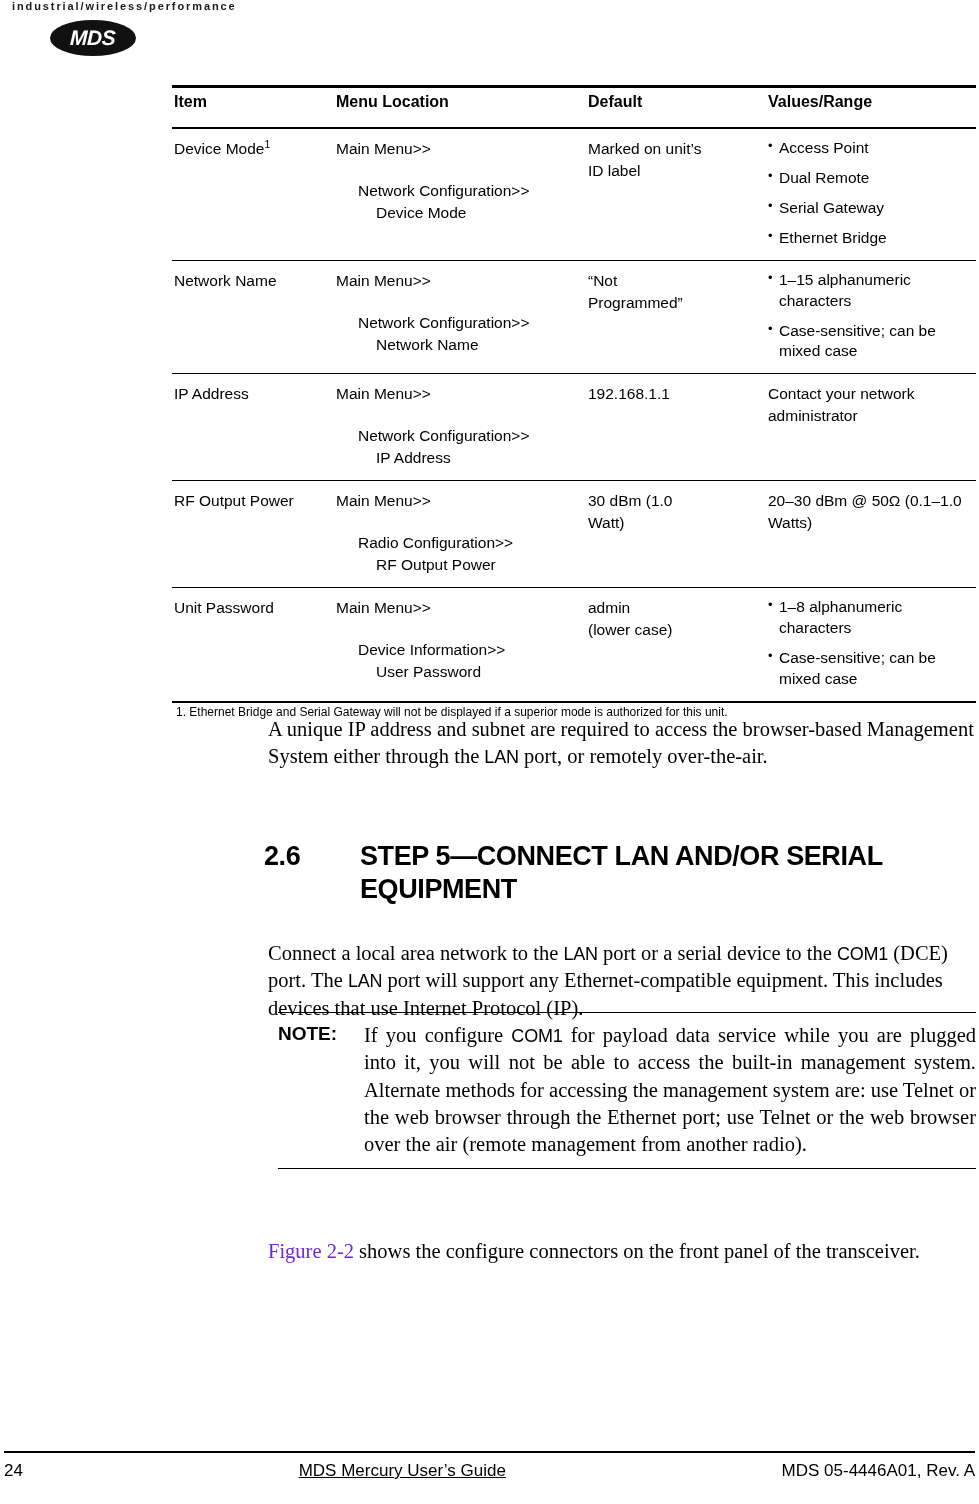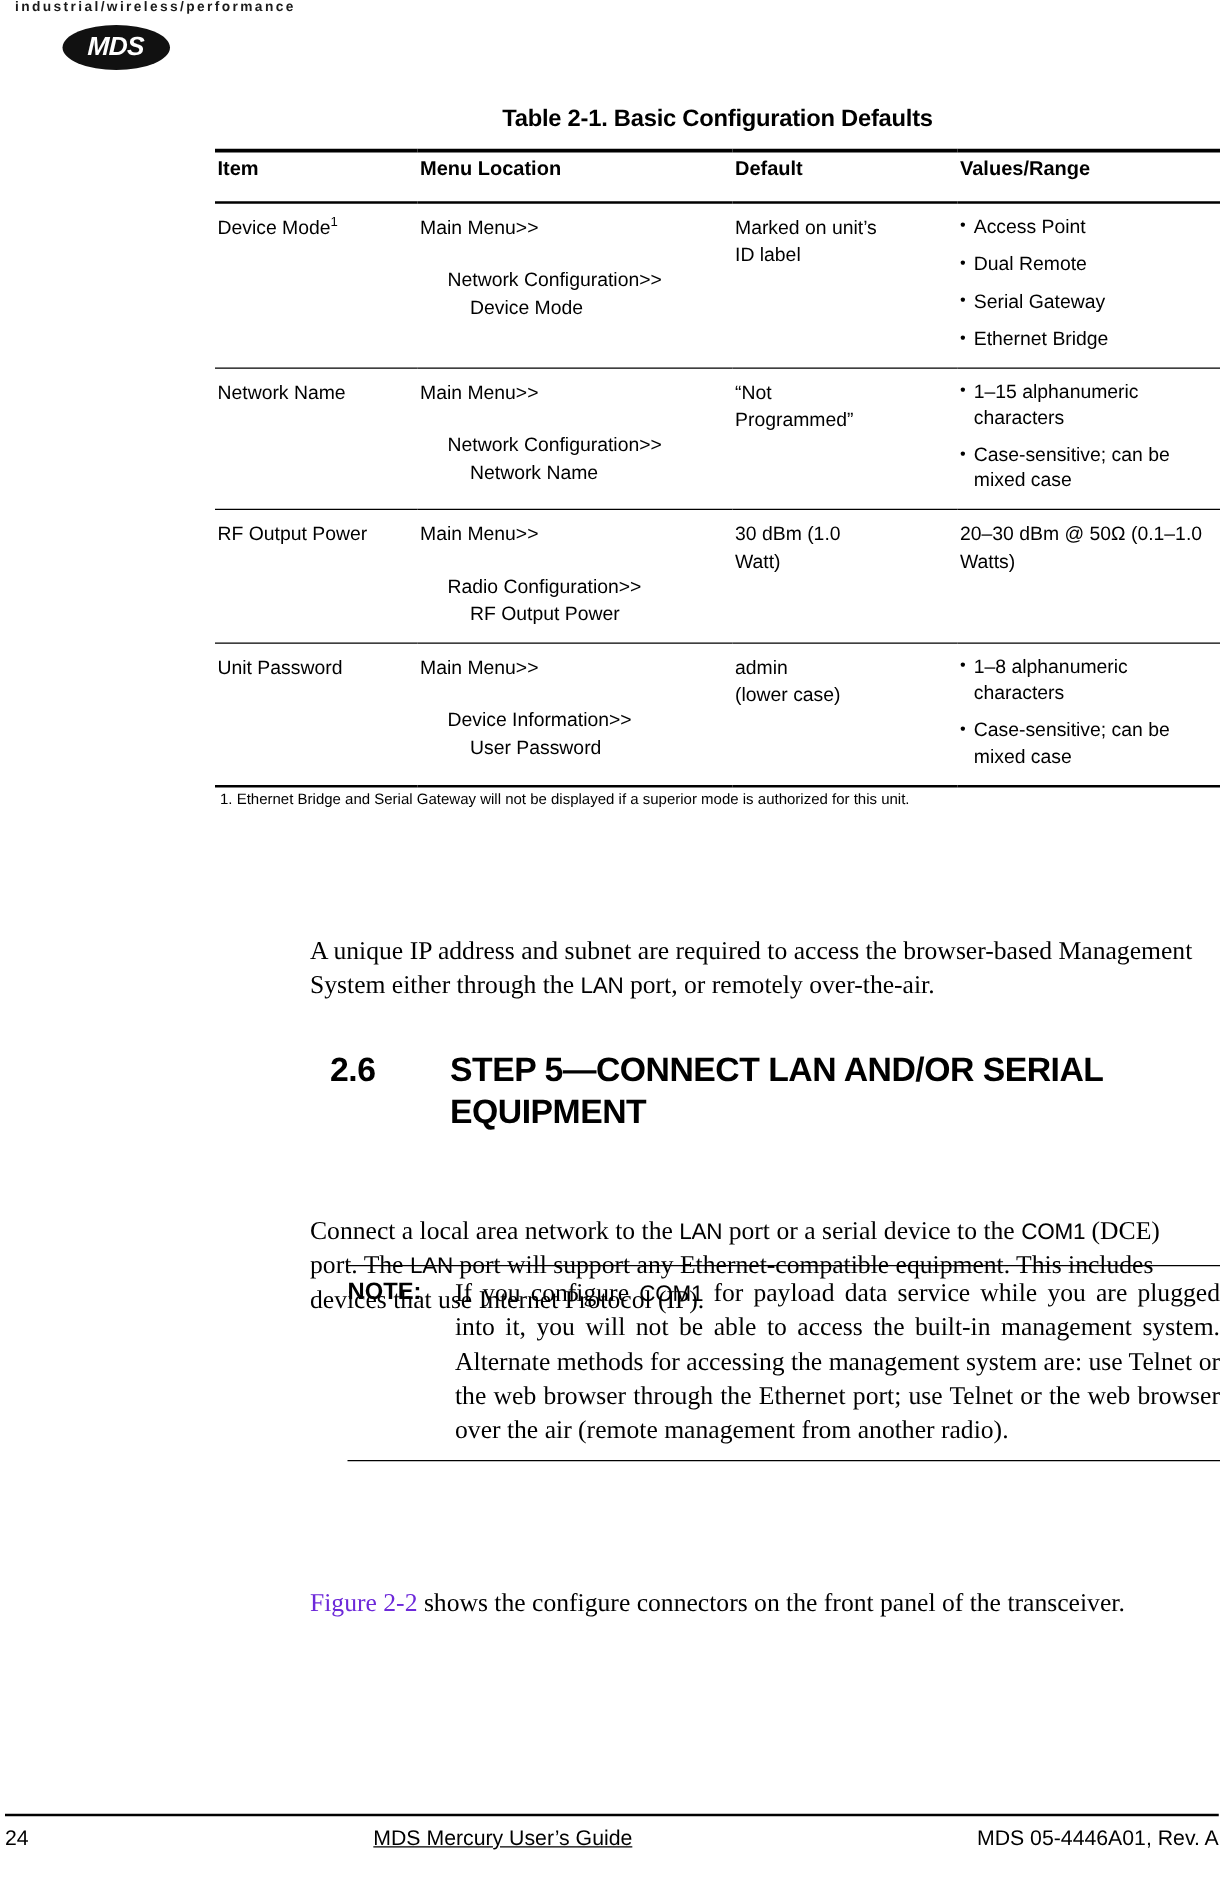--- a/index.html
+++ b/index.html
@@ -127,26 +127,25 @@
     line-height: 1.42;
     margin-top: 1px;
     padding-left: 24px;
     text-indent: -20px;
     width: 780px;
   }
 
   
   .body-para {
     position: absolute;
-    left: 248px;
+    left: 268px;
     width: 712px;
     font-family: "Liberation Serif", serif;
     font-size: 20.5px;
     line-height: 1.33;
-    margin-top: 32px;
   }
   .mono-term {
     font-family: "Liberation Sans", sans-serif;
     font-size: 18px;
     letter-spacing: -0.2px;
   }
 
   
   .section-head {
     position: absolute;
@@ -235,21 +234,20 @@
 <body>
 
 <div class="brand-tagline">industrial/wireless/performance</div>
 <div class="logo-wrap">
   <div class="logo-ellipse">
     <span class="logo-text">MDS</span>
   </div>
 </div>
 
 <div class="table-block">
-  <div class="table-caption">Table 2-1. Basic Configuration Defaults</div>
 
   <table class="cfg">
     <colgroup>
       <col class="c1">
         <col class="c2">
         <col class="c3">
         <col class="c4">
     </colgroup>
     <thead>
       <tr>
@@ -294,20 +292,32 @@
           <span class="menu-l1">Programmed”</span>
         </td>
         <td>
           <ul class="vlist">
             <li>1–15 alphanumeric characters</li>
             <li>Case-sensitive; can be mixed case</li>
           </ul>
         </td>
       </tr>
 
+      <tr>
+        <td>IP Address</td>
+        <td>
+          <span class="menu-l1">Main Menu&gt;&gt;</span>
+          <span class="menu-l2">Network Configuration&gt;&gt;</span>
+          <span class="menu-l3">IP Address</span>
+        </td>
+        <td>
+          <span class="menu-l1">192.168.1.1</span>
+        </td>
+        <td>Contact your network administrator</td>
+      </tr>
 
       <tr>
         <td>RF Output Power</td>
         <td>
           <span class="menu-l1">Main Menu&gt;&gt;</span>
           <span class="menu-l2">Radio Configuration&gt;&gt;</span>
           <span class="menu-l3">RF Output Power</span>
         </td>
         <td>
           <span class="menu-l1">30 dBm (1.0</span>

